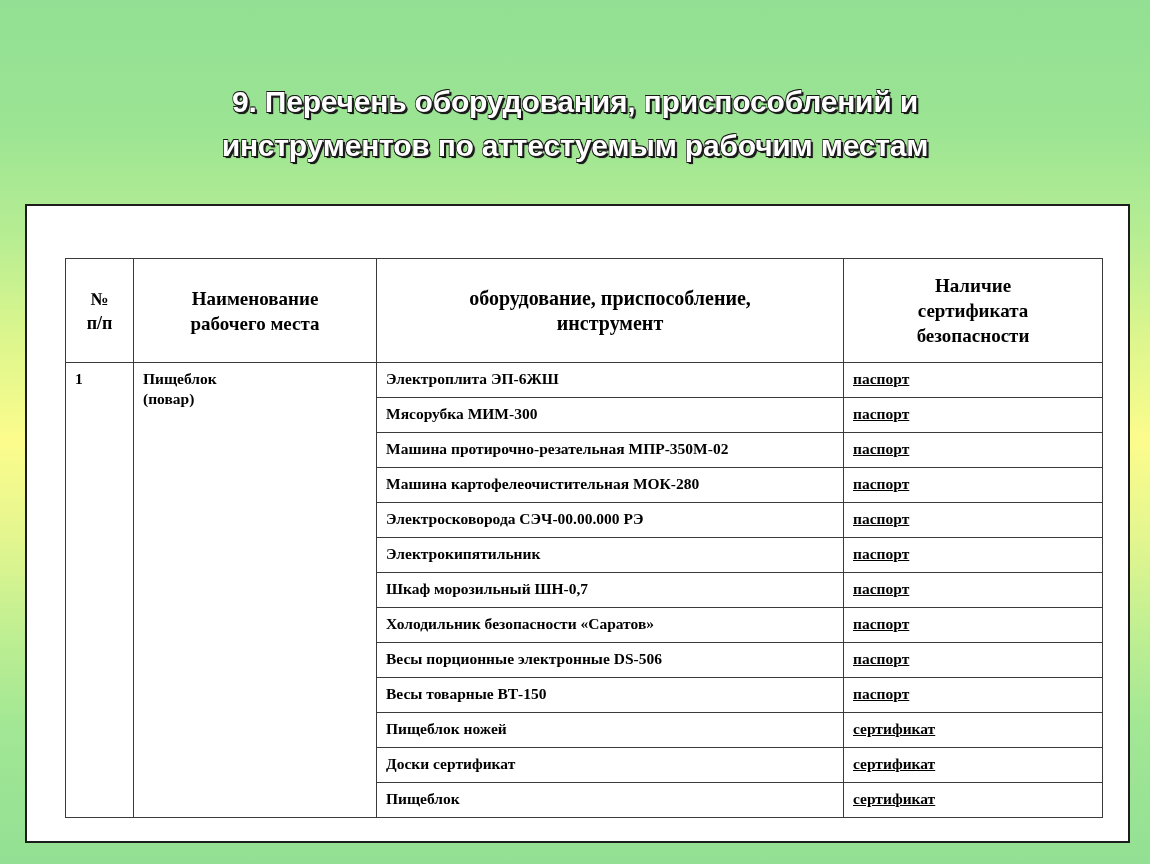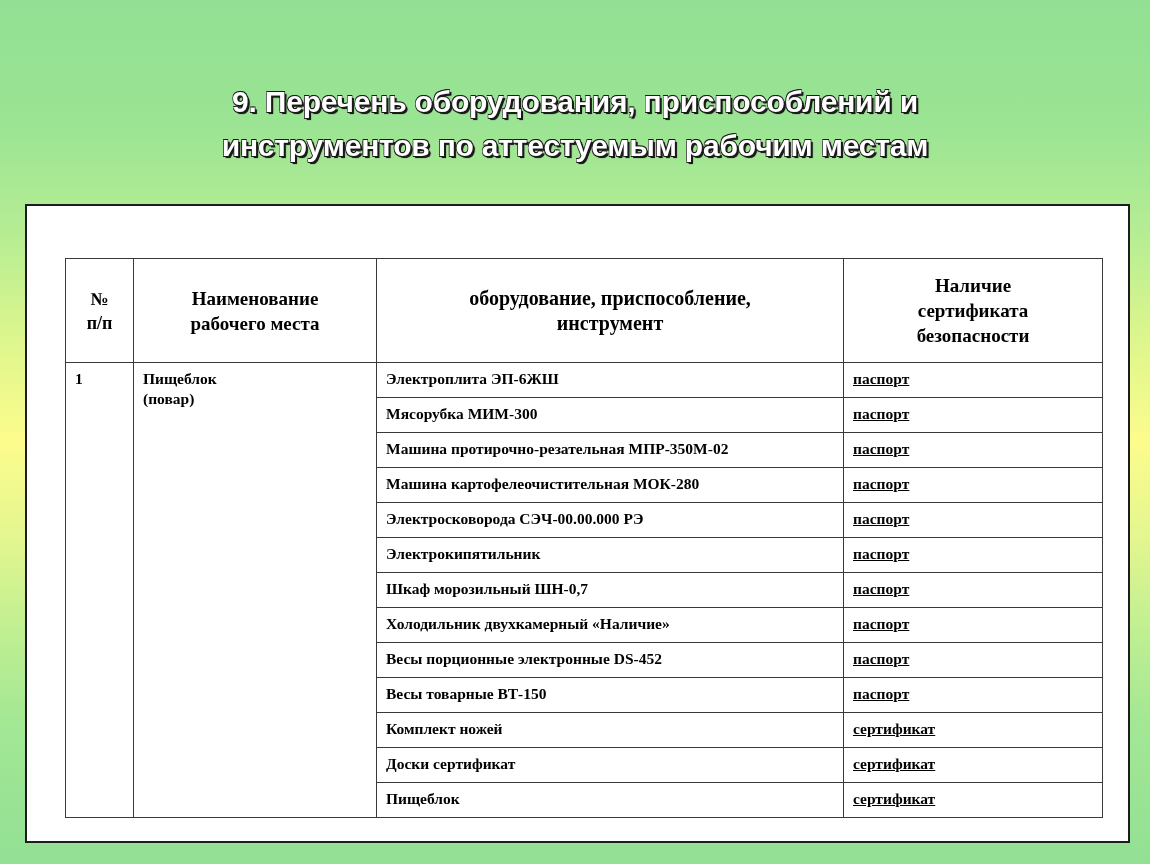--- a/index.html
+++ b/index.html
@@ -189,33 +189,33 @@
         </tr>
         <tr>
           <td class="cell-equip">Электрокипятильник</td>
           <td class="cell-cert">паспорт</td>
         </tr>
         <tr>
           <td class="cell-equip">Шкаф морозильный ШН-0,7</td>
           <td class="cell-cert">паспорт</td>
         </tr>
         <tr>
-          <td class="cell-equip">Холодильник двухкамерный «Наличие»</td>
-          <td class="cell-cert">паспорт</td>
-        </tr>
-        <tr>
-          <td class="cell-equip">Весы порционные электронные DS-452</td>
+          <td class="cell-equip">Холодильник безопасности «Саратов»</td>
+          <td class="cell-cert">паспорт</td>
+        </tr>
+        <tr>
+          <td class="cell-equip">Весы порционные электронные DS-506</td>
           <td class="cell-cert">паспорт</td>
         </tr>
         <tr>
           <td class="cell-equip">Весы товарные ВТ-150</td>
           <td class="cell-cert">паспорт</td>
         </tr>
         <tr>
-          <td class="cell-equip">Комплект ножей</td>
+          <td class="cell-equip">Пищеблок ножей</td>
           <td class="cell-cert">сертификат</td>
         </tr>
         <tr>
           <td class="cell-equip">Доски сертификат</td>
           <td class="cell-cert">сертификат</td>
         </tr>
         <tr>
           <td class="cell-equip">Пищеблок</td>
           <td class="cell-cert">сертификат</td>
         </tr>

